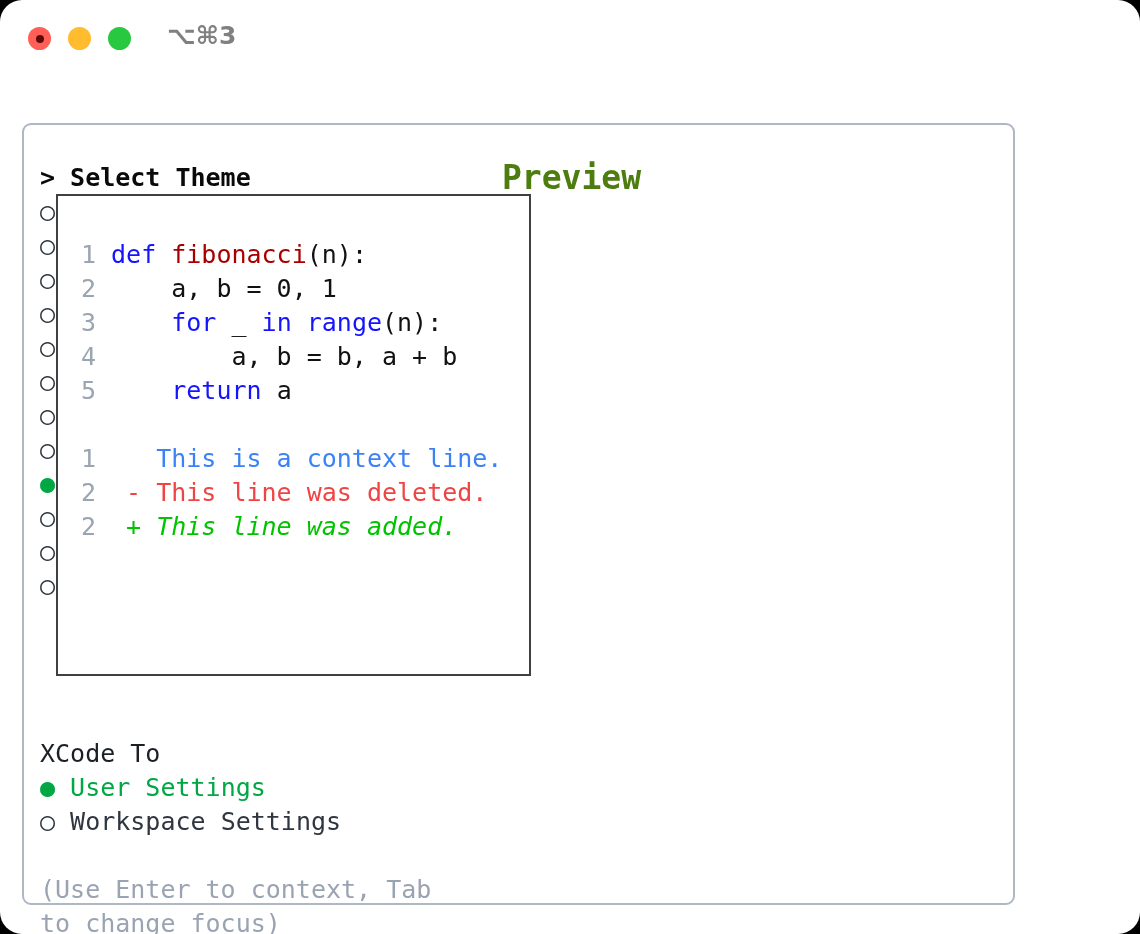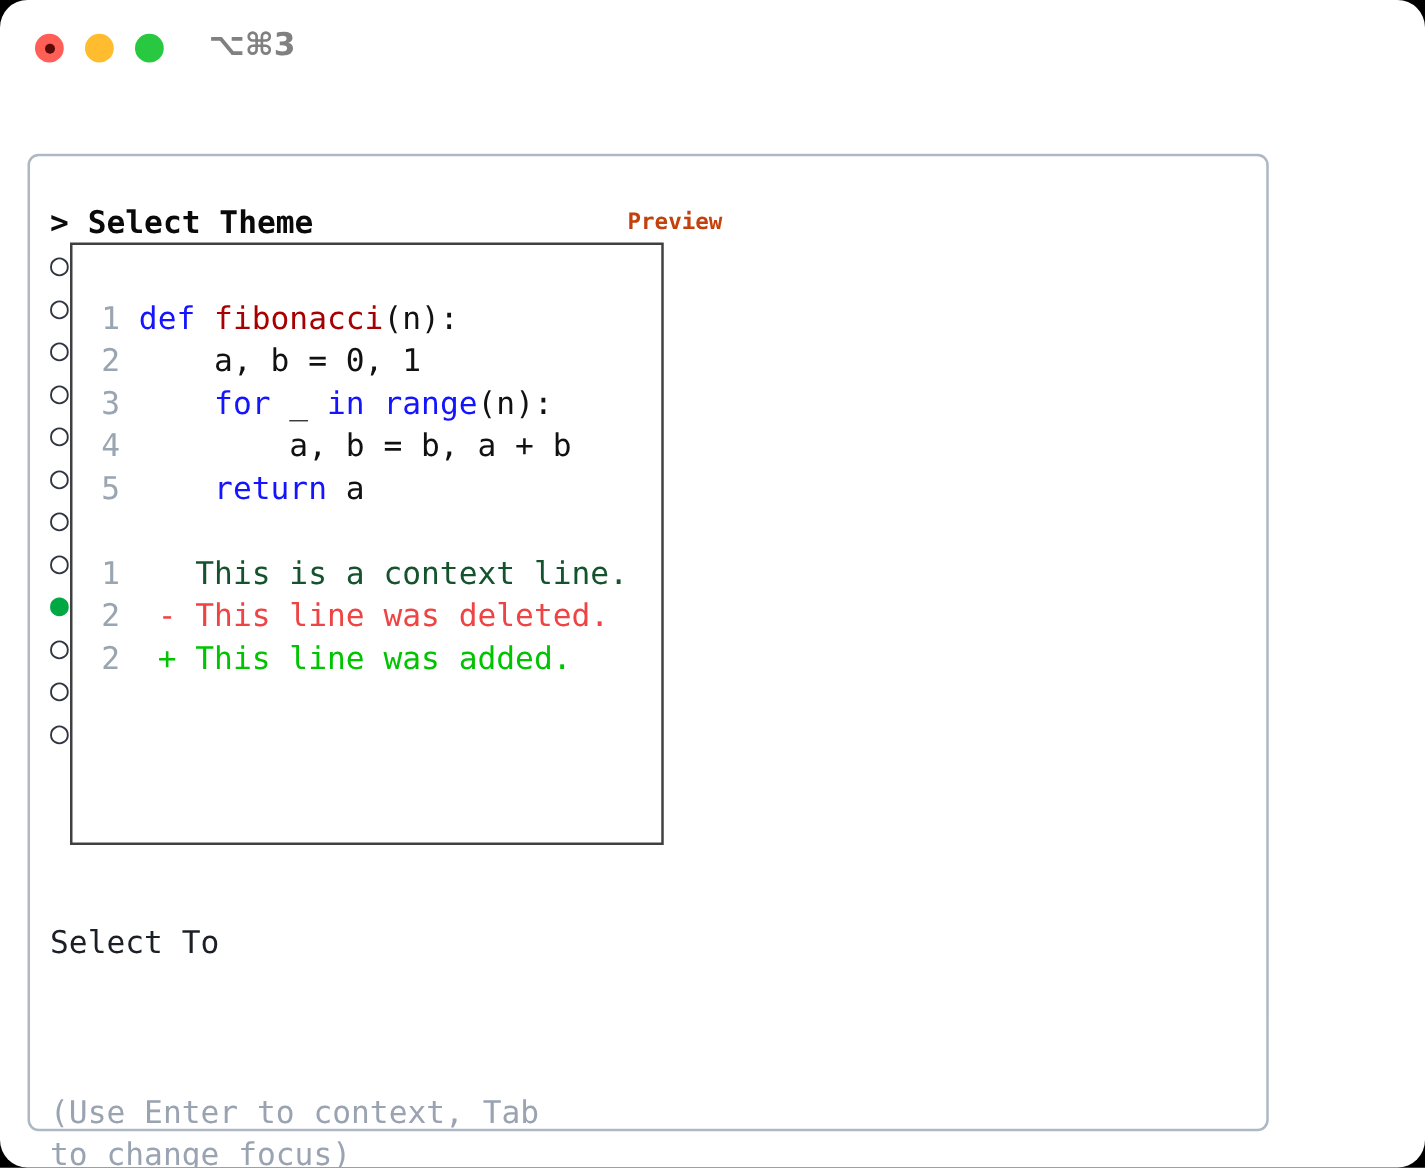--- a/index.html
+++ b/index.html
@@ -153,23 +153,23 @@
 
   
   #preview-column {
     position: absolute;
     left: 478px;
     top: 36px;
     width: 500px;
   }
   #preview-title {
     font-family: "DejaVu Sans Mono", monospace;
-    font-size: 18px;
+    font-size: 33px;
     font-weight: bold;
-    color: #c2410c;
+    color: #4d7c0f;
     line-height: 34px;
     white-space: pre;
   }
   #preview-box {
     position: absolute;
     left: 32px;
     top: 69px;
     width: 475px;
     height: 482px;
     border: 2px solid #404040;
@@ -190,23 +190,23 @@
     display: inline-block;
     width: 24px;
     text-align: right;
     color: #9aa5b2;
   }
   .blank-line { height: 34px; }
 
   .tok-kw   { color: #1414ff; }
   .tok-fn   { color: #a80000; }
   .tok-pl   { color: #111111; }
-  .tok-ctx  { color: #14532d; }
+  .tok-ctx  { color: #3b82f6; }
   .tok-del  { color: #ef4444; }
-  .tok-add  { color: #00c400; }
+  .tok-add  { color: #00c400; font-style: italic; }
 </style>
 </head>
 <body>
 
 <div id="app-window">
 
   <div id="titlebar">
     <div class="traffic-lights">
       <span class="tl tl-close"></span>
       <span class="tl tl-min"></span>
@@ -229,21 +229,25 @@
           <div class="opt-row"><span class="marker">○</span><span class="opt-name"> ANSI Light</span><span class="opt-tag"> Light</span></div>
           <div class="opt-row"><span class="marker">○</span><span class="opt-name"> Ayu Light</span><span class="opt-tag"> Light</span></div>
           <div class="opt-row selected"><span class="marker">●</span><span class="opt-name"> Default Light</span><span class="opt-tag"> Light</span></div>
           <div class="opt-row"><span class="marker">○</span><span class="opt-name"> GitHub Light</span><span class="opt-tag"> Light</span></div>
           <div class="opt-row"><span class="marker">○</span><span class="opt-name"> Google Code</span><span class="opt-tag"> Light</span></div>
           <div class="opt-row"><span class="marker">○</span><span class="opt-name"> XCode</span><span class="opt-tag"> Light</span></div>
         </div>
     </div>
 
     <div id="apply-block">
-      <div class="apply-head">Select To</div>
+      <div class="apply-head">XCode To</div>
+      <div id="apply-list">
+          <div class="opt-row selected"><span class="marker">●</span><span class="opt-name"> User Settings</span></div>
+          <div class="opt-row"><span class="marker">○</span><span class="opt-name"> Workspace Settings</span></div>
+        </div>
     </div>
 
     <div id="hint-block">(Use Enter to context, Tab to change focus)</div>
 
     <div id="preview-column">
       <div id="preview-title">Preview</div>
     </div>
 
     <div id="preview-box">
       <div id="code-area"><div class="code-line"><span class="ln">1</span><span class="tok-kw"> def </span><span class="tok-fn">fibonacci</span><span class="tok-pl">(n):</span></div><div class="code-line"><span class="ln">2</span><span class="tok-pl">     a, b = 0, 1</span></div><div class="code-line"><span class="ln">3</span><span class="tok-pl">     </span><span class="tok-kw">for</span><span class="tok-pl"> _ </span><span class="tok-kw">in</span><span class="tok-pl"> </span><span class="tok-kw">range</span><span class="tok-pl">(n):</span></div><div class="code-line"><span class="ln">4</span><span class="tok-pl">         a, b = b, a + b</span></div><div class="code-line"><span class="ln">5</span><span class="tok-pl">     </span><span class="tok-kw">return</span><span class="tok-pl"> a</span></div><div class="blank-line"></div><div class="code-line"><span class="ln">1</span><span class="tok-ctx">    This is a context line.</span></div><div class="code-line"><span class="ln">2</span><span class="tok-del">  - This line was deleted.</span></div><div class="code-line"><span class="ln">2</span><span class="tok-add">  + This line was added.</span></div></div>

